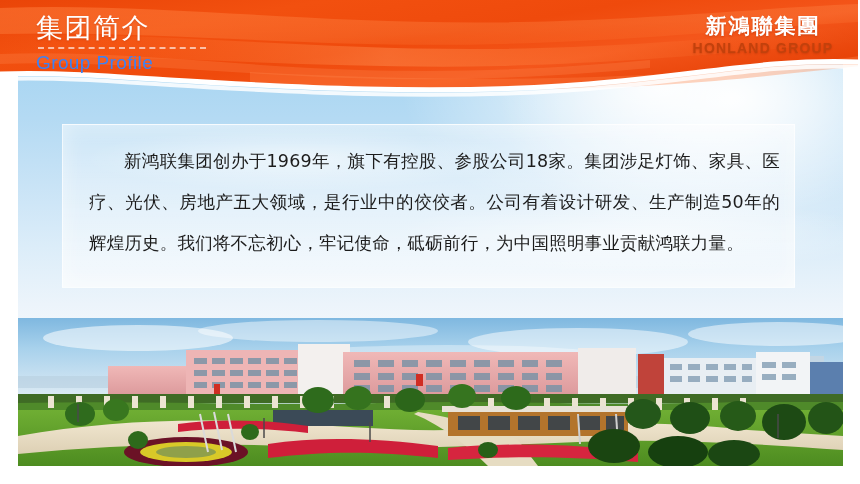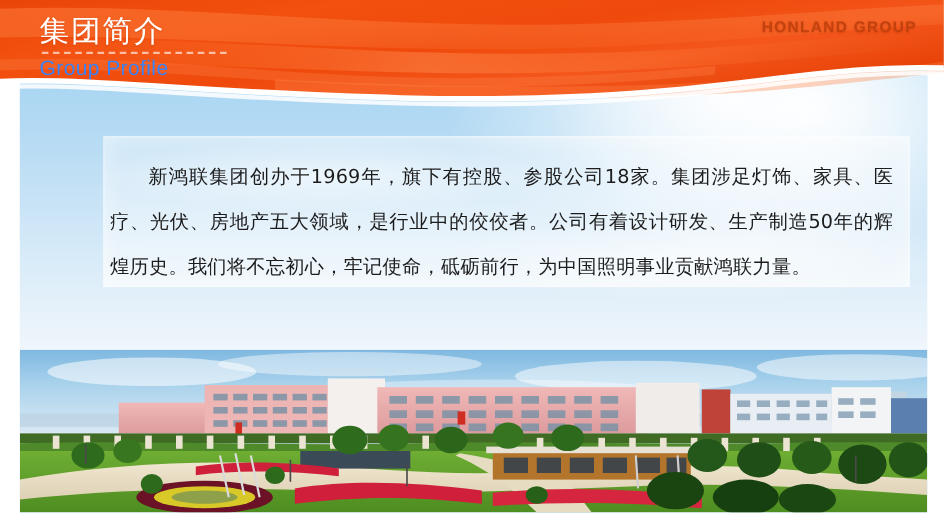--- a/index.html
+++ b/index.html
@@ -117,30 +117,29 @@
     letter-spacing:1.2px;
     font-weight:700;
     margin-top:1px;
     text-shadow:0 1px 2px rgba(140,35,0,0.3);
   }
 
   
   .content-box {
     position:absolute;
     left:62px; top:124px;
-    width:733px; height:137px;
+    width:733px; height:164px;
     border:1px solid rgba(255,255,255,0.72);
     background:linear-gradient(to bottom,
         rgba(255,255,255,0.30) 0%,
         rgba(255,255,255,0.42) 45%,
         rgba(255,255,255,0.58) 100%);
     box-shadow:inset 0 0 22px rgba(255,255,255,0.5);
-    padding:16px 14px 10px 5px;
+    padding:16px 14px 10px 26px;
     z-index:4;
-    margin-left:32px;
   }
   .body-text {
     font-family:"DejaVu Sans","Liberation Sans",sans-serif;
     font-size:17.5px;
     line-height:41px;
     color:#1c1c1c;
     text-align:justify;
     text-indent:2em;
     letter-spacing:0.2px;
     word-break:break-all;
@@ -204,20 +203,21 @@
     </svg>
 
     <div class="header-title-zone">
       <div class="title-cn">集团简介</div>
       <div class="title-divider"></div>
       <div class="title-en">Group Profile</div>
     </div>
   </div>
 
   <div class="brand-logo">
+    <div class="brand-cn">新鴻聯集團</div>
     <div class="brand-en">HONLAND GROUP</div>
   </div>
 
   <div class="content-box">
     <p class="body-text">新鸿联集团创办于1969年，旗下有控股、参股公司18家。集团涉足灯饰、家具、医疗、光伏、房地产五大领域，是行业中的佼佼者。公司有着设计研发、生产制造50年的辉煌历史。我们将不忘初心，牢记使命，砥砺前行，为中国照明事业贡献鸿联力量。</p>
   </div>
 
   <div class="photo">
     <svg width="825" height="148" viewBox="0 0 825 148" xmlns="http://www.w3.org/2000/svg">
       <defs>

